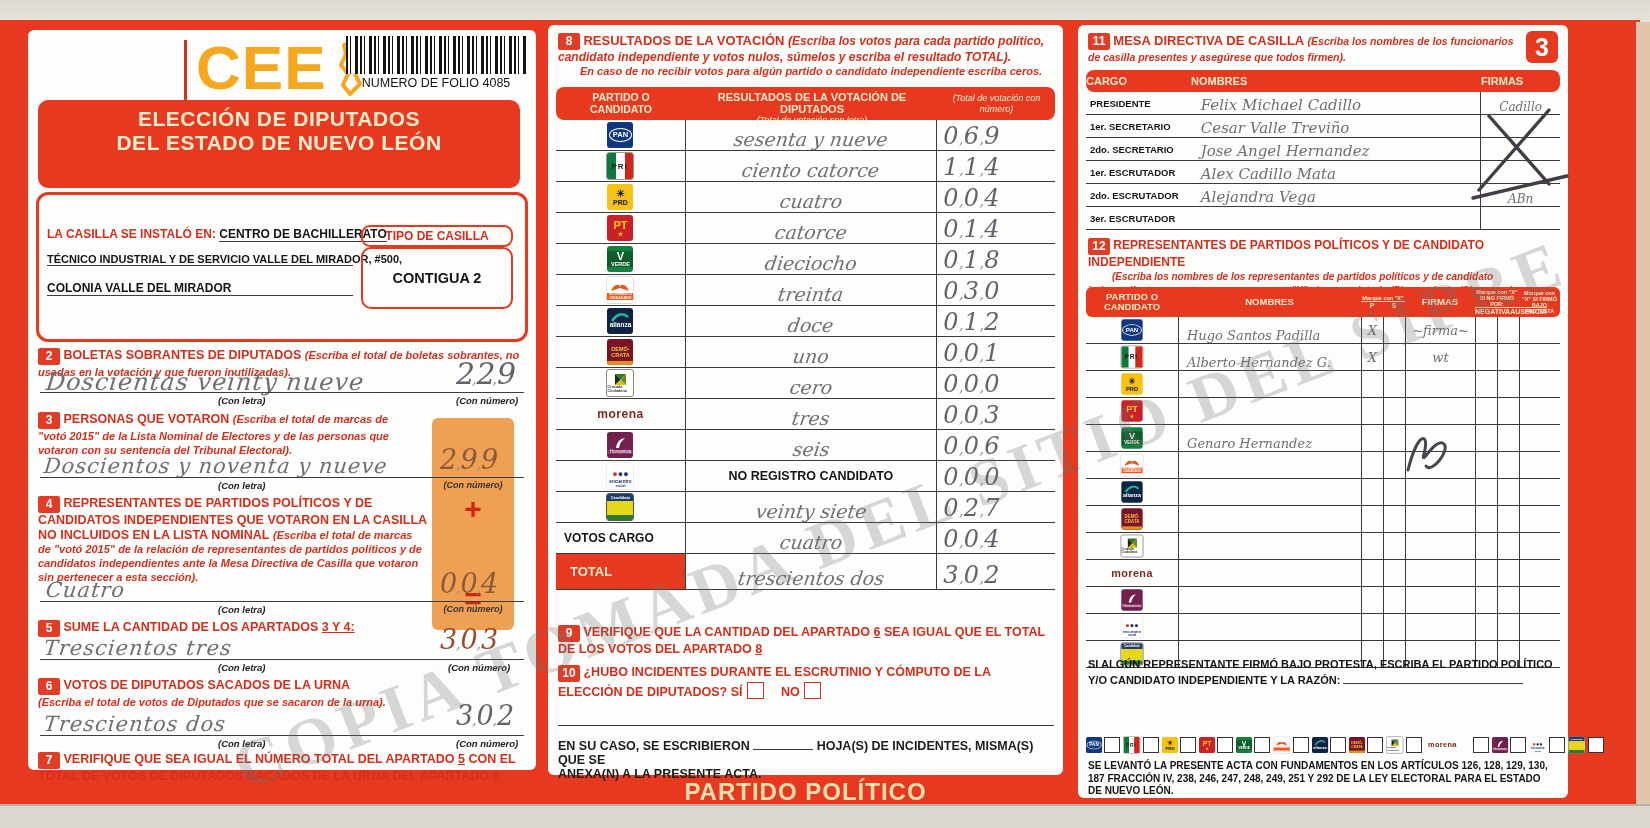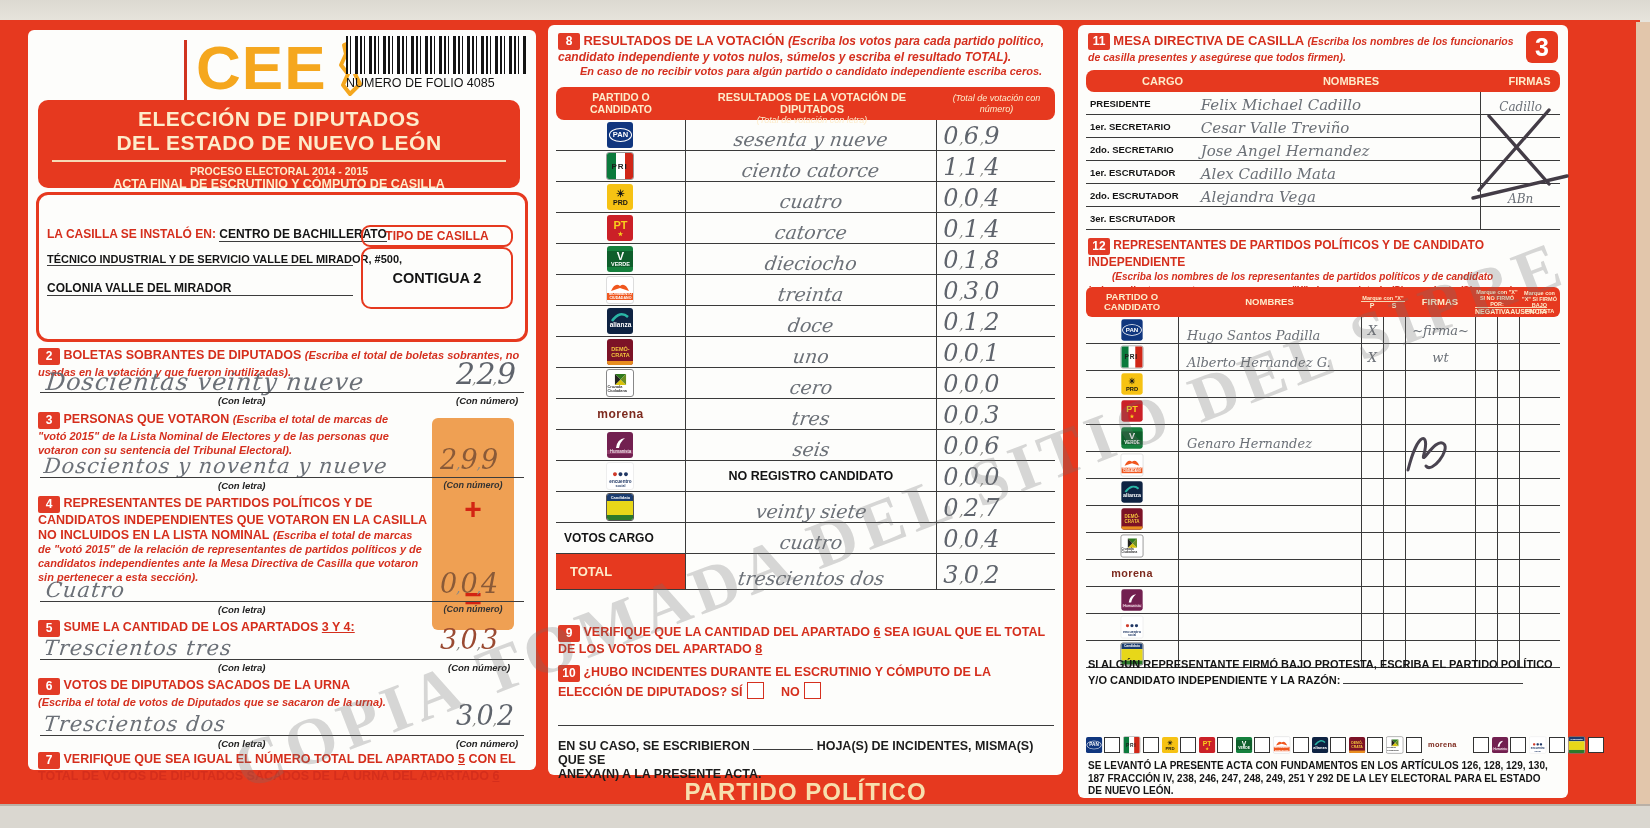--- a/index.html
+++ b/index.html
@@ -27,21 +27,21 @@
   .uline{border-bottom:1.6px solid #3c3c3c;}
 
   
   .org{position:absolute;left:26px;top:10px;width:120px;text-align:right;
     font-weight:bold;font-size:16.5px;line-height:18.5px;color:#a82d24;letter-spacing:-0.4px;}
   .vline{position:absolute;left:156px;top:10px;width:3px;height:82px;background:#d0341f;}
   .cee{position:absolute;left:168px;top:2px;font-size:62px;font-weight:bold;color:#f5a71e;letter-spacing:1px;font-family:"Liberation Sans",sans-serif;}
   .nl-shape{position:absolute;left:302px;top:8px;}
   .barcode{position:absolute;left:318px;top:6px;width:180px;height:38px;background:
     repeating-linear-gradient(90deg,#141414 0 2px,#fff 2px 4px,#141414 4px 5px,#fff 5px 9px,#141414 9px 12px,#fff 12px 14px);}
-  .folio{position:absolute;left:318px;top:46px;width:180px;font-size:12.5px;color:#141414;text-align:left;}
+  .folio{position:absolute;left:318px;top:46px;width:180px;font-size:12.5px;color:#141414;text-align:center;}
 
   .title-box{position:absolute;left:10px;top:70px;width:482px;height:88px;background:#e6391f;border-radius:10px;text-align:center;color:#fdeccb;}
   .title-box .t1{font-size:21px;font-weight:bold;letter-spacing:.5px;margin-top:7px;}
   .title-box .sub{margin:5px 14px 0 14px;border-top:2px solid #f6d9b4;padding-top:3px;}
   .title-box .proc{font-size:10.5px;font-weight:bold;}
   .title-box .acta{font-size:12.5px;font-weight:bold;}
 
   .box1{position:absolute;left:8px;top:162px;width:486px;height:144px;border:3px solid #e6391f;border-radius:12px;}
   .b1row{position:absolute;font-size:12px;white-space:nowrap;}
   .b1 .lbl{color:#d52e1c;font-weight:bold;}
@@ -124,21 +124,21 @@
 
   .footer-label{position:absolute;left:548px;top:778px;width:515px;text-align:center;
     color:#f7dfae;font-weight:bold;font-size:24px;letter-spacing:1px;}
 
   
   .rsec{position:absolute;font-size:12px;}
   .badge3{position:absolute;right:10px;top:6px;width:32px;height:32px;background:#e6391f;border-radius:6px;
     color:#fff;font-weight:bold;font-size:25px;text-align:center;line-height:32px;}
   .t11{position:absolute;left:8px;top:45px;width:474px;}
   .t11h{display:flex;background:#e6391f;border-radius:8px;height:22px;color:#fdeccb;font-weight:bold;font-size:11px;}
-  .t11h div{text-align:center;line-height:22px;padding-left:36px;}
+  .t11h div{text-align:left;line-height:22px;}
   .t11 .cargo{width:105px;}.t11 .noms{width:290px;}.t11 .firms{width:79px;}
   .t11r{display:flex;height:23px;}
   .t11r .cargo{font-weight:bold;font-size:9.5px;color:#141414;display:flex;align-items:center;padding-left:4px;box-sizing:border-box;border-bottom:1.2px solid #3a3a3a;}
   .t11r .noms{border-bottom:1.2px solid #3a3a3a;display:flex;align-items:flex-end;}
   .t11r .firms{border-bottom:1.2px solid #3a3a3a;border-left:1.2px solid #3a3a3a;display:flex;align-items:flex-end;justify-content:center;}
   .t11 .hw{font-size:15px;white-space:nowrap;}
 
   .t12{position:absolute;left:8px;top:262px;width:474px;}
   .t12h{display:flex;background:#e6391f;border-radius:6px;height:30px;color:#fdeccb;}
   .t12h .hc{display:flex;flex-direction:column;justify-content:center;text-align:center;}
@@ -182,24 +182,20 @@
     <div class="cee">CEE</div>
     <svg class="nl-shape" width="42" height="60" viewBox="0 0 42 60">
       <polyline points="24,3 32,12 27,20 34,28 25,36 30,46 20,56 13,47 18,36 11,27 16,16 14,7 24,3" fill="none" stroke="#f5a71e" stroke-width="4" stroke-linejoin="round"></polyline>
     </svg>
     <div class="barcode"></div>
     <div class="folio">NUMERO DE FOLIO 4085</div>
 
     <div class="title-box">
       <div class="t1">ELECCIÓN DE DIPUTADOS</div>
       <div class="t1" style="margin-top:0">DEL ESTADO DE NUEVO LEÓN</div>
-      <div class="sub">
-        <div class="proc">PROCESO ELECTORAL  2014 - 2015</div>
-        <div class="acta">ACTA FINAL DE ESCRUTINIO Y CÓMPUTO DE CASILLA</div>
-      </div>
     </div>
 
     <div class="box1 b1">
       <div class="b1row" style="left:8px;top:32px;">
         <span class="lbl">LA CASILLA SE INSTALÓ EN:</span>
         <span class="prt uline">CENTRO DE BACHILLERATO</span>
       </div>
       <div class="b1row prt uline" style="left:8px;top:58px;width:306px;font-size:11px;">TÉCNICO INDUSTRIAL Y DE SERVICIO VALLE DEL MIRADOR, #500,</div>
       <div class="b1row prt uline" style="left:8px;top:86px;width:306px;">COLONIA VALLE DEL MIRADOR</div>
       <div class="tipo-lbl">TIPO DE CASILLA</div>

